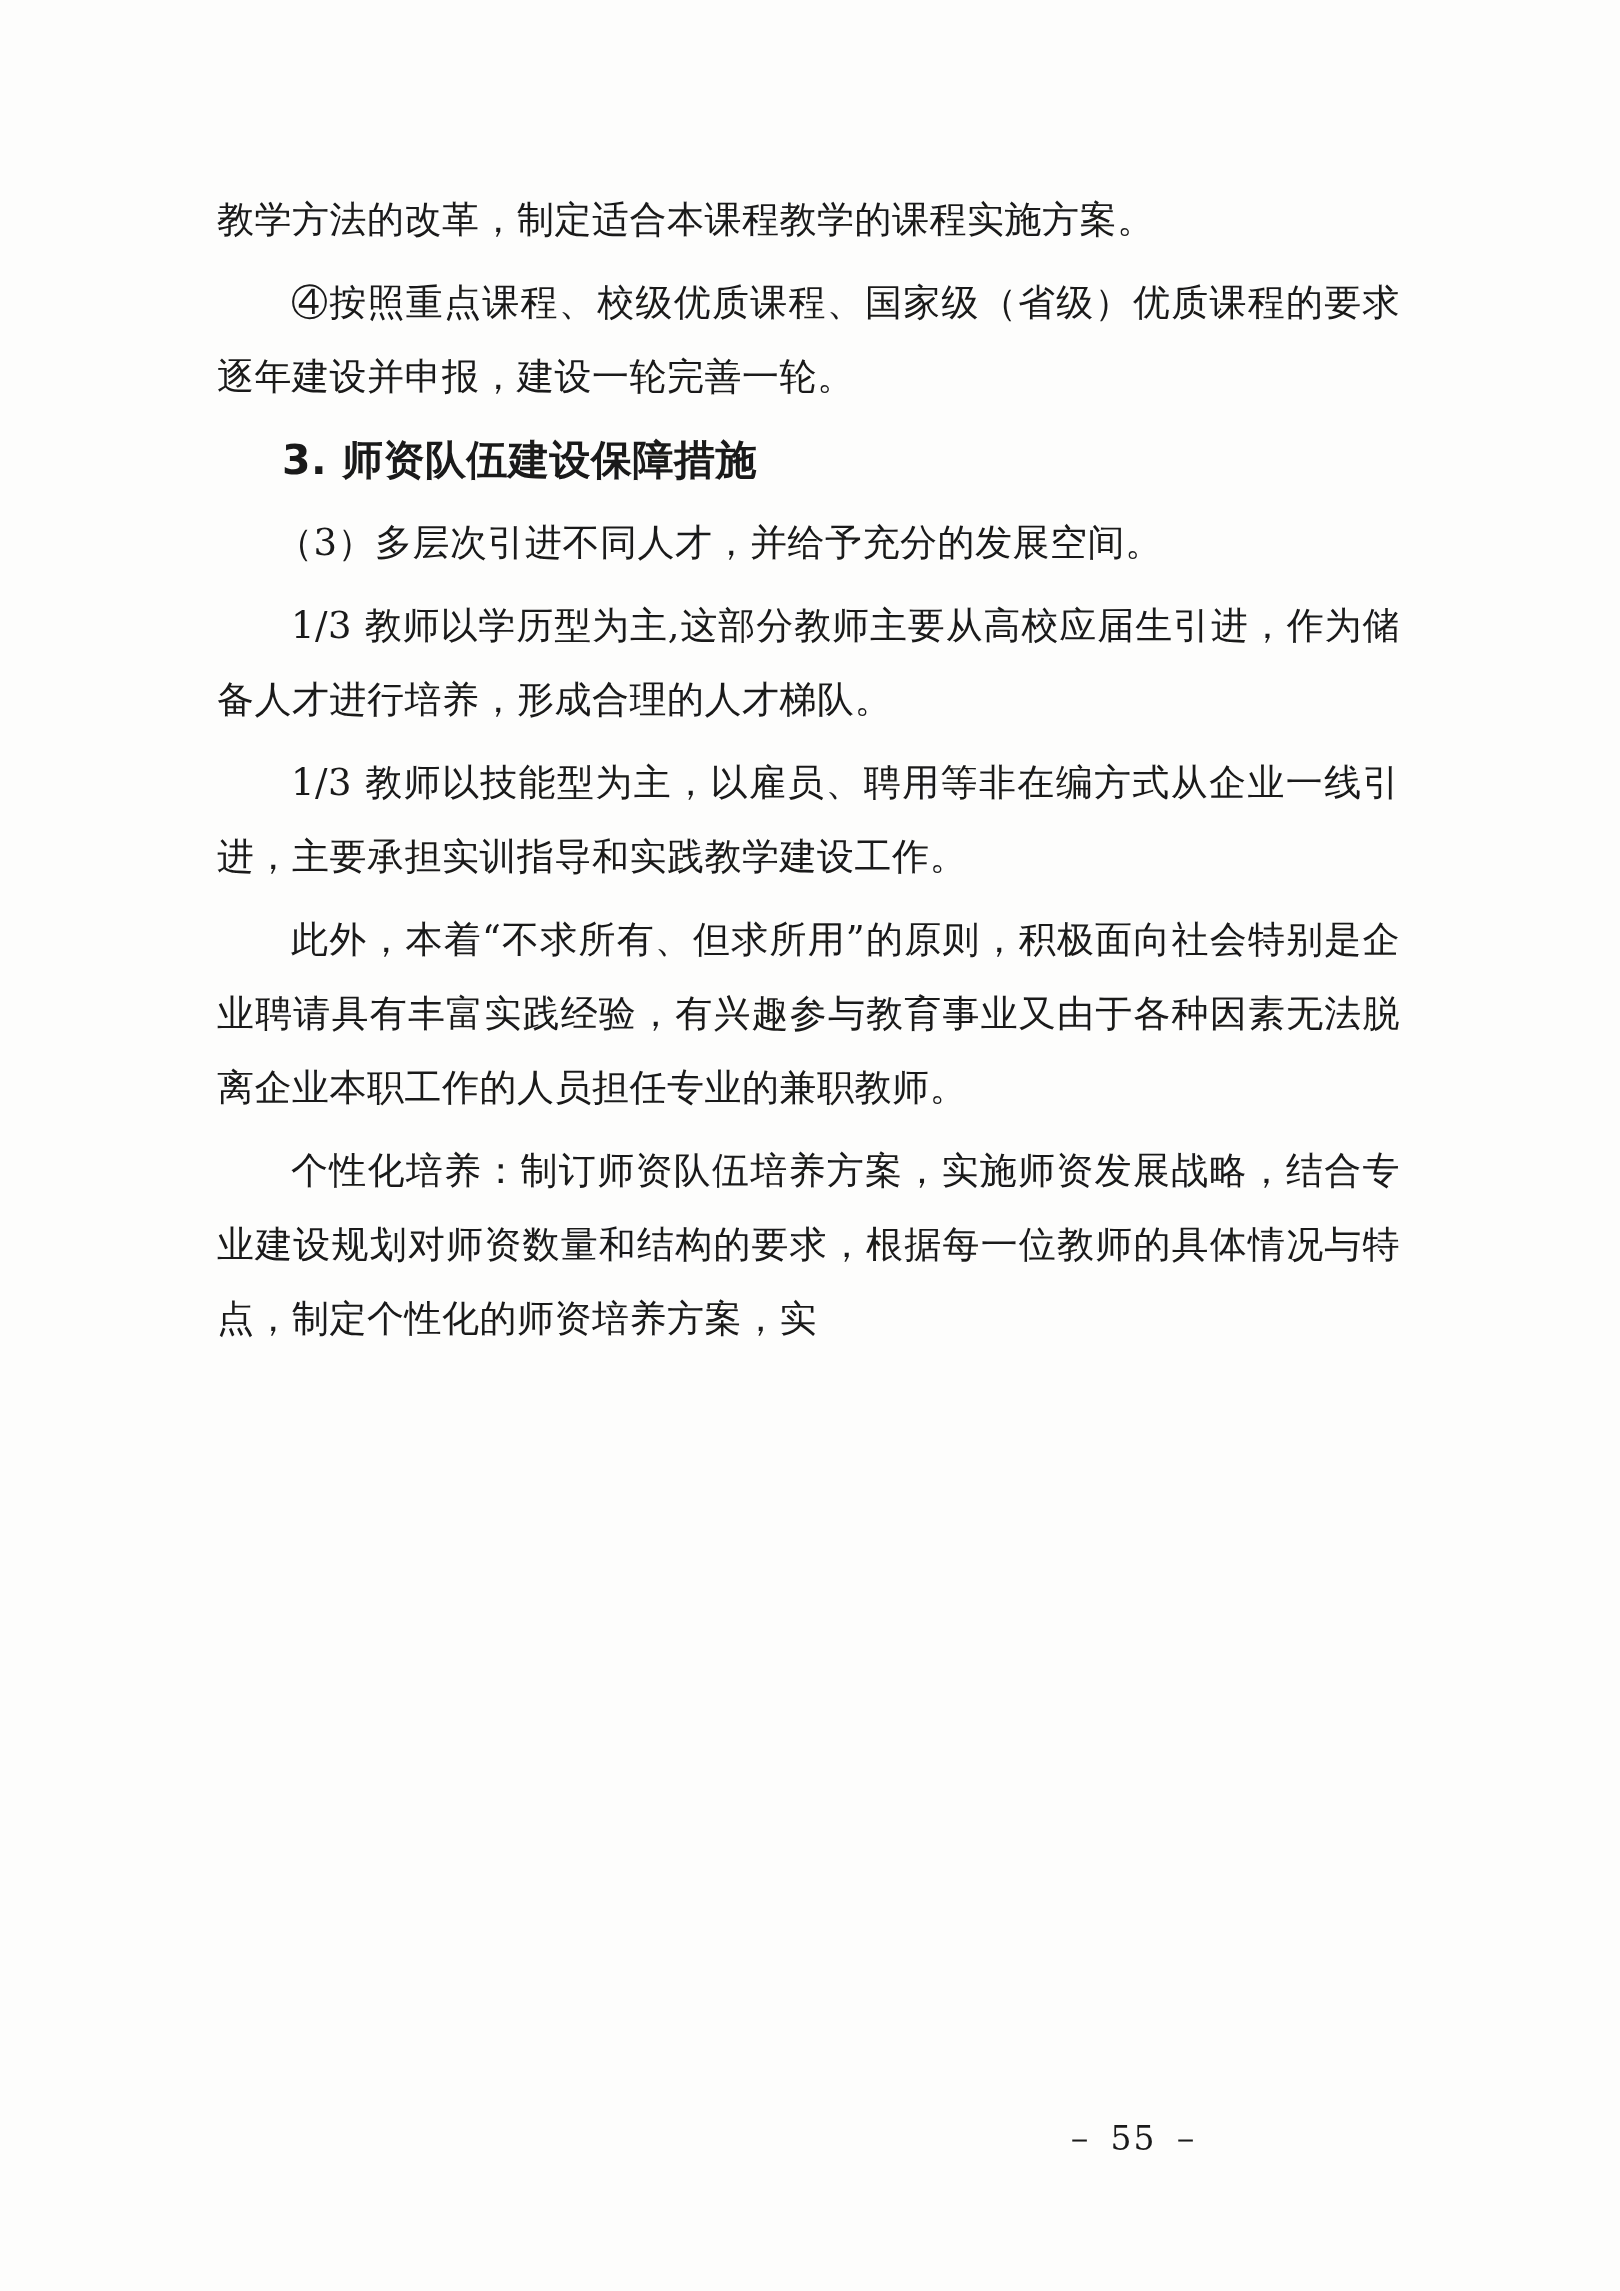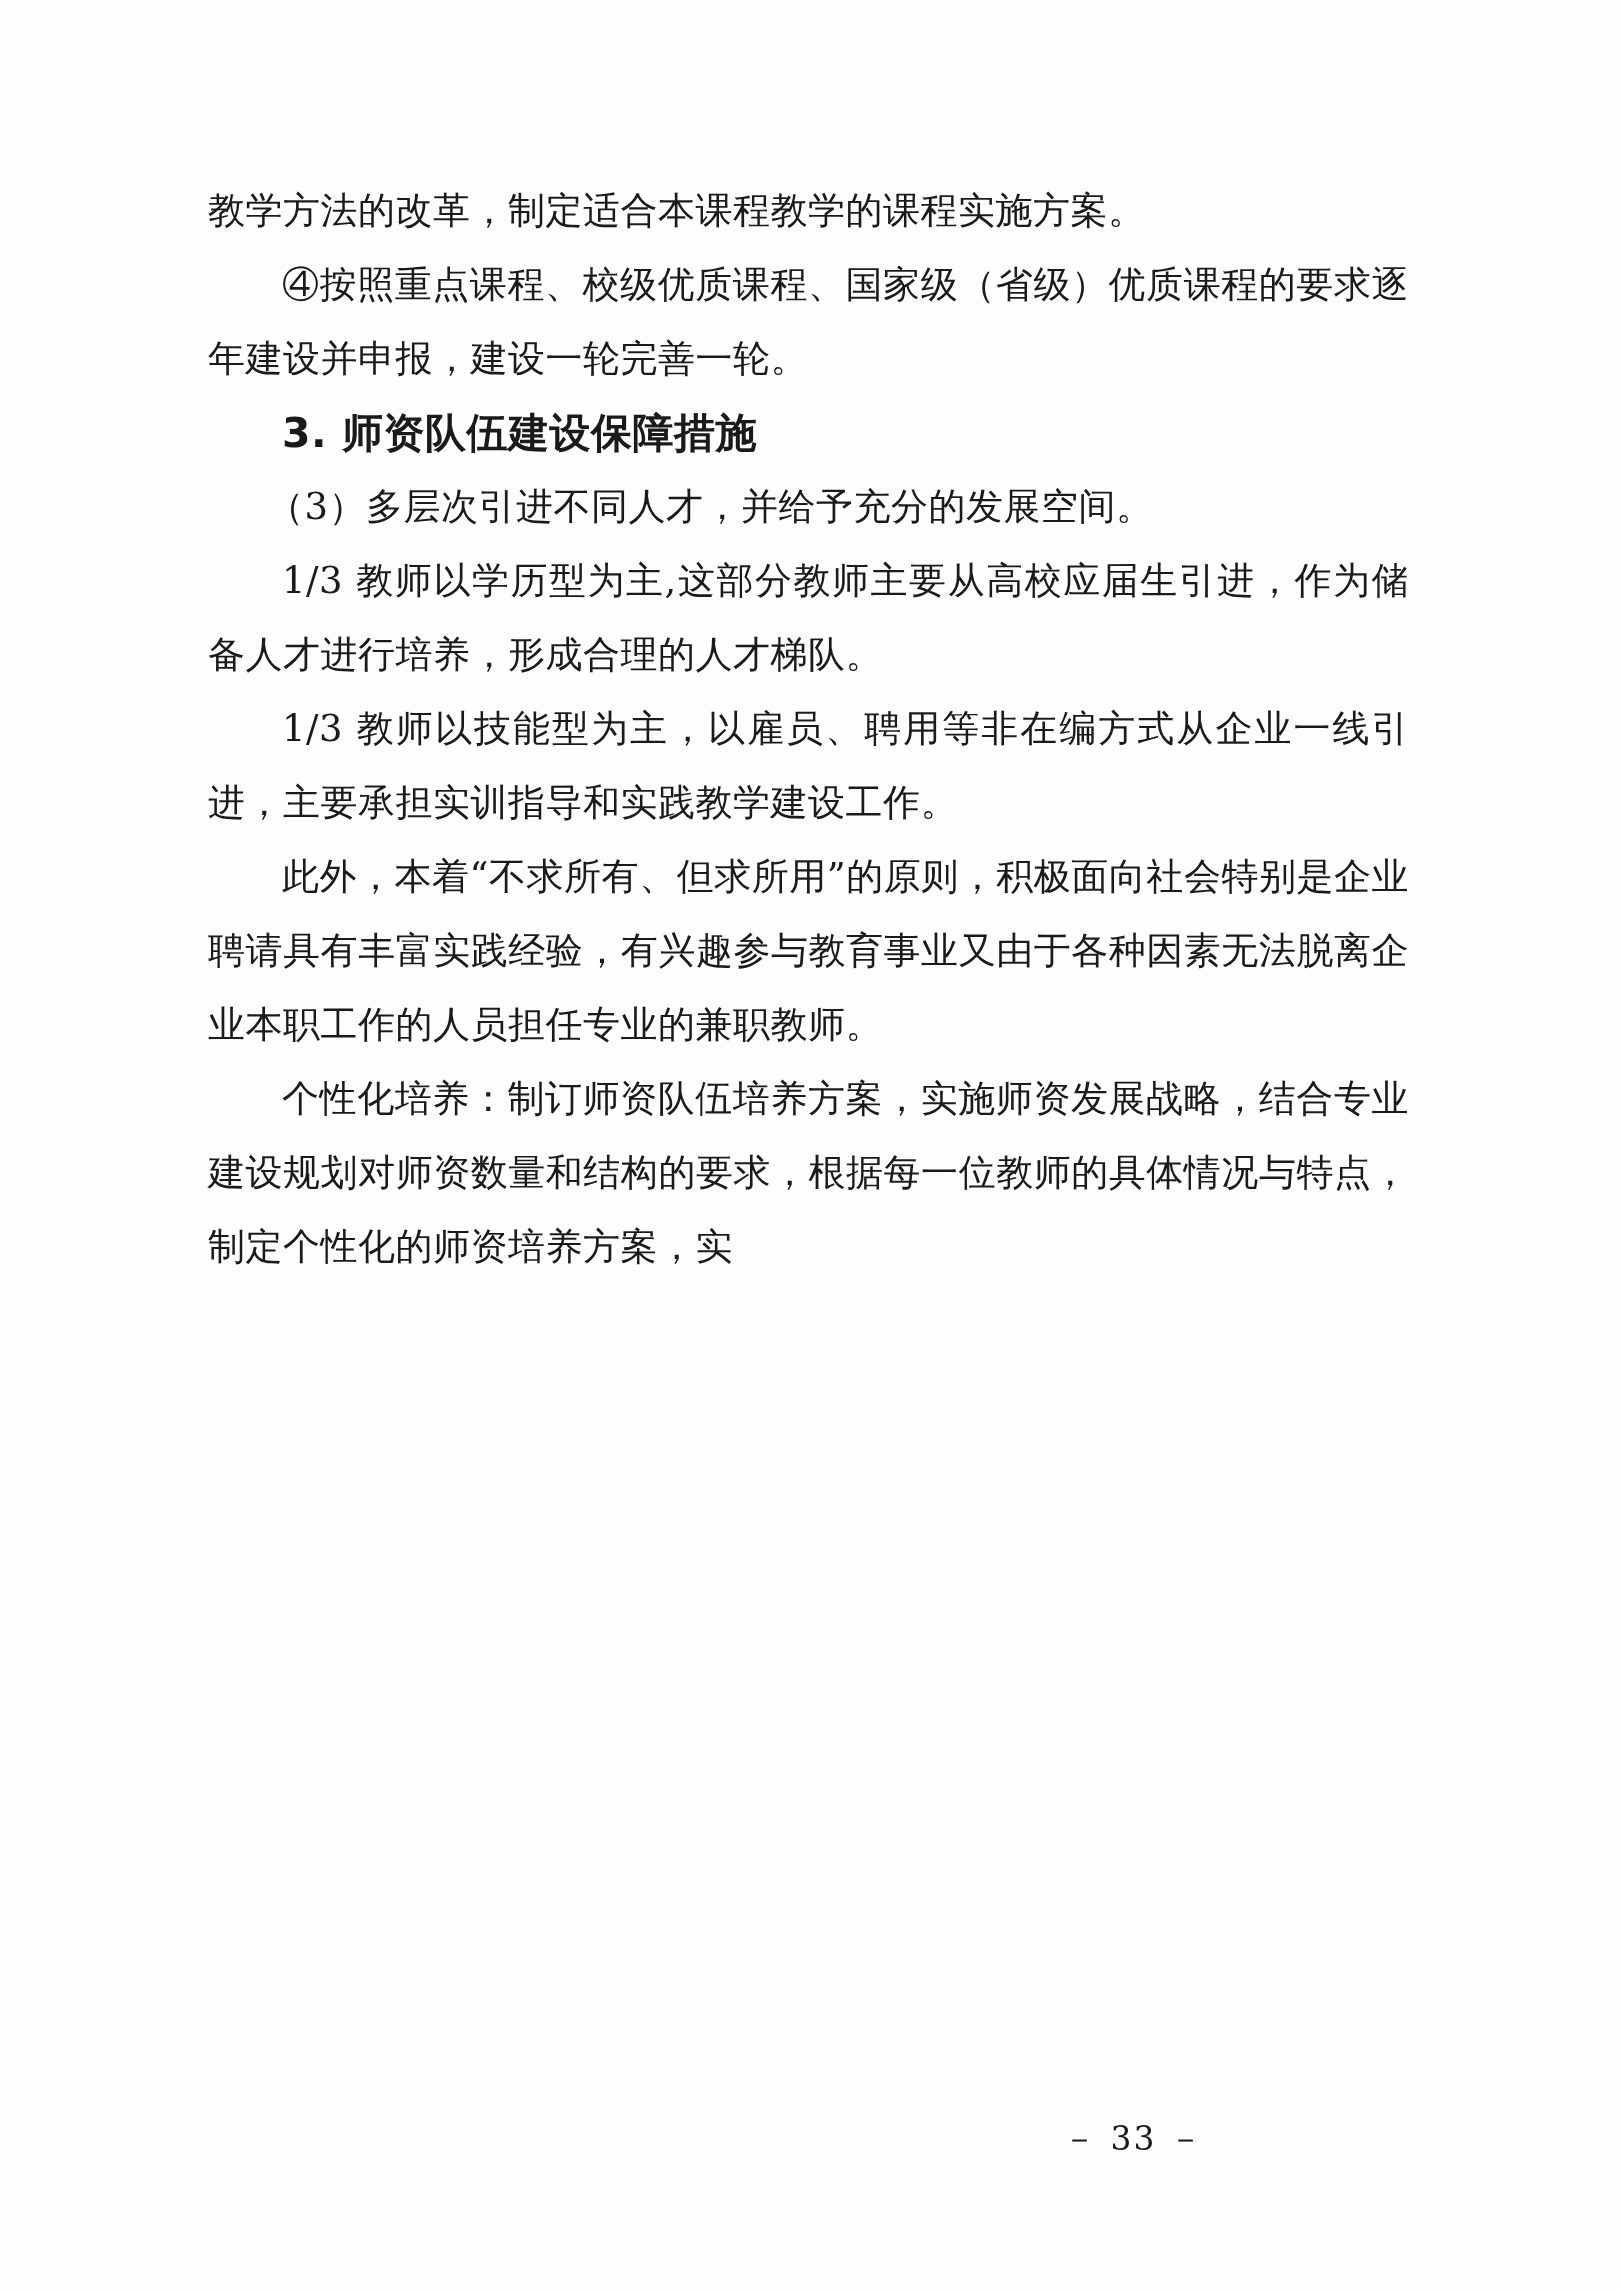--- a/index.html
+++ b/index.html
@@ -27,21 +27,21 @@
     position: absolute;
     left: 208px;
     top: 174px;
     width: 1201px;
   }
   .para {
     font-size: 37px;
     line-height: 74px;
     text-align: justify;
     text-justify: inter-ideograph;
-    margin: 0;
+    margin: 9px;
     letter-spacing: 0.5px;
   }
   .indent {
     text-indent: 74px;
   }
   .indent-paren {
     text-indent: 59px;
   }
   .heading {
     font-size: 41px;
@@ -88,16 +88,16 @@
     <p class="para indent">1/3 教师以技能型为主，以雇员、聘用等非在编方式从企业一线引进，主要承担实训指导和实践教学建设工作。</p>
 
     <p class="para indent">此外，本着“不求所有、但求所用”的原则，积极面向社会特别是企业聘请具有丰富实践经验，有兴趣参与教育事业又由于各种因素无法脱离企业本职工作的人员担任专业的兼职教师。</p>
 
 
     <p class="para indent">个性化培养：制订师资队伍培养方案，实施师资发展战略，结合专业建设规划对师资数量和结构的要求，根据每一位教师的具体情况与特点，制定个性化的师资培养方案，实</p>
 
   </div>
 
   <div class="footer">
-    <span class="pagenum">－ 33 －</span>
+    <span class="pagenum">－ 55 －</span>
   </div>
 </div>
 
 
 </body></html>

